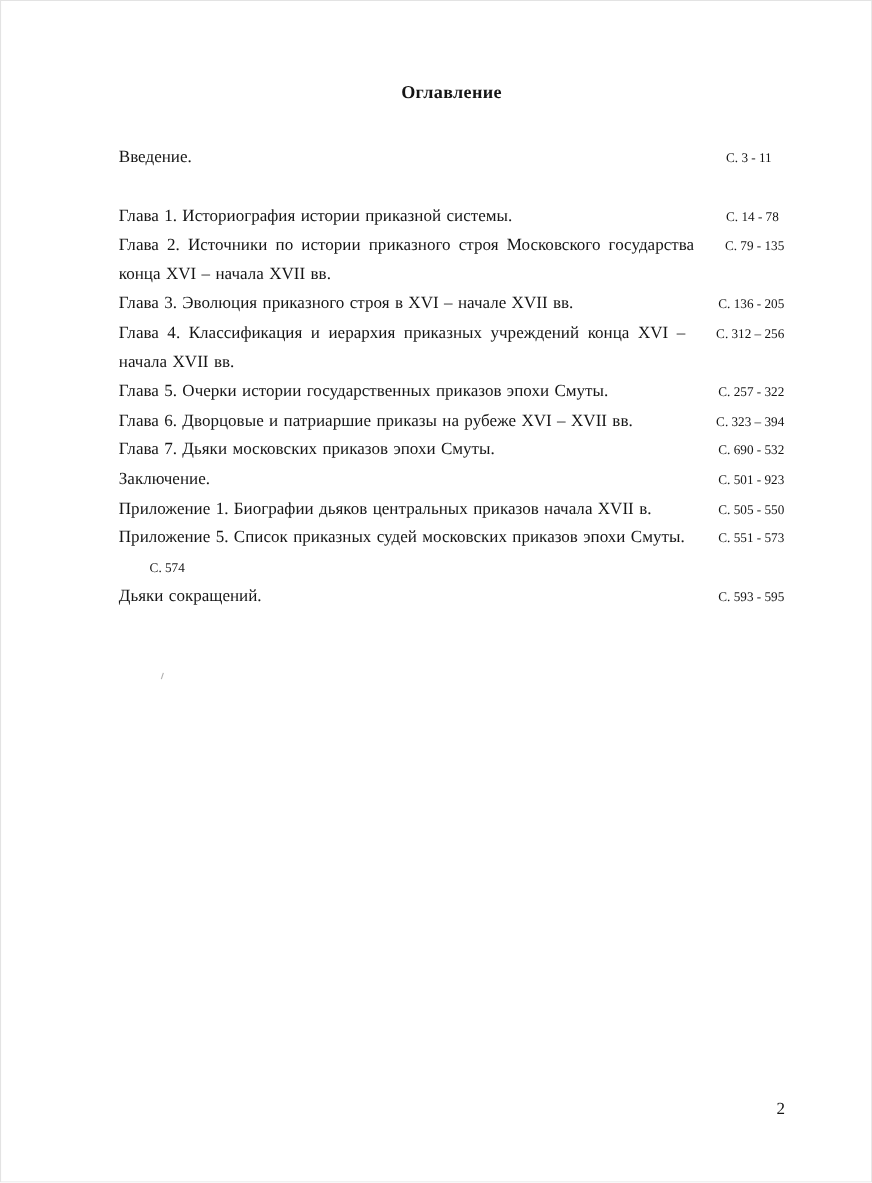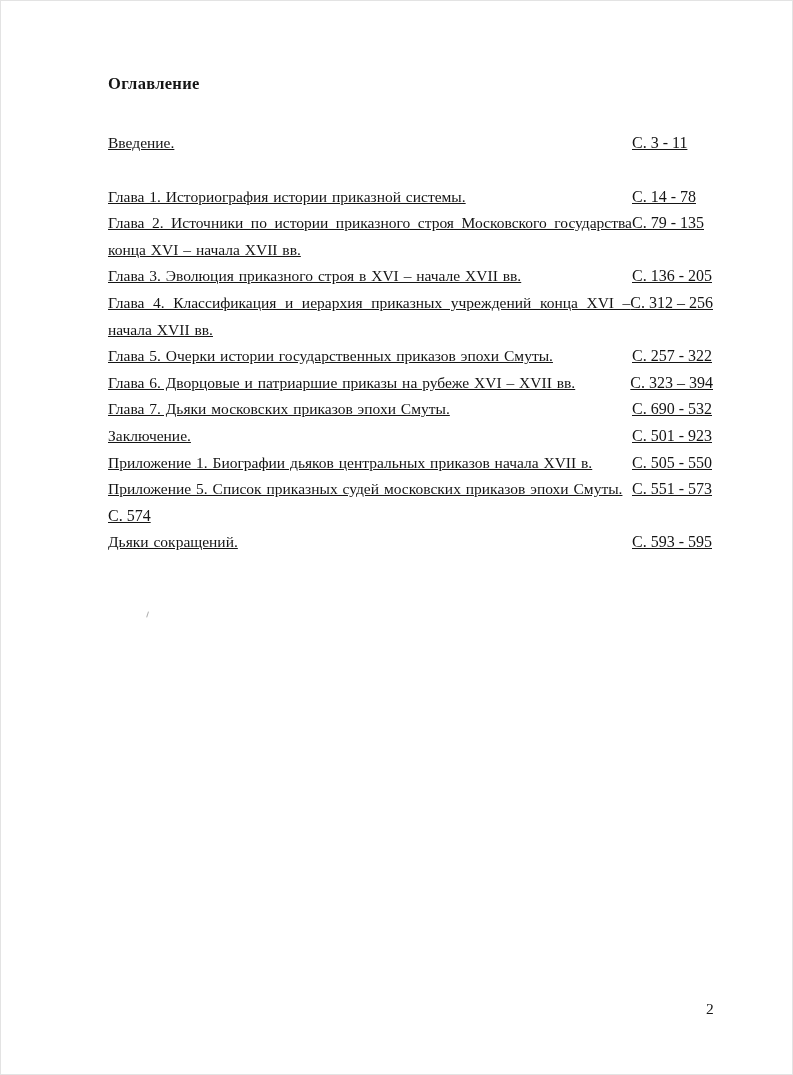--- a/index.html
+++ b/index.html
@@ -19,46 +19,46 @@
     position: absolute;
     inset: 0;
     background: #ffffff;
     box-shadow: inset 0 0 0 1px #e3e3e3;
   }
   .content {
     padding: 74px 80px 0 108px;
   }
   .doc-title {
     width: 100%;
+    text-align: center;
     font-weight: bold;
     font-size: 16.5px;
     letter-spacing: 0.3px;
     margin: 0 0 36px 0;
   }
   .toc-list {
     display: block;
-    text-decoration: underline;
   }
   .toc-row {
     display: flex;
     align-items: flex-start;
   }
   .toc-row.gap-after {
     margin-bottom: 27px;
   }
   .toc-label {
     width: 524px;
     font-size: 15.5px;
     line-height: 26.6px;
     text-align: justify;
     word-spacing: 1px;
   }
   .toc-pages {
-    margin-left: 0;
-    font-size: 16px;
+    margin-left: 28px;
+    font-size: 12px;
     line-height: 26.6px;
     white-space: nowrap;
     flex: 0 0 auto;
   }
   .scan-artifact {
     position: absolute;
     left: 147px;
     top: 612px;
     width: 3px;
     height: 6px;

